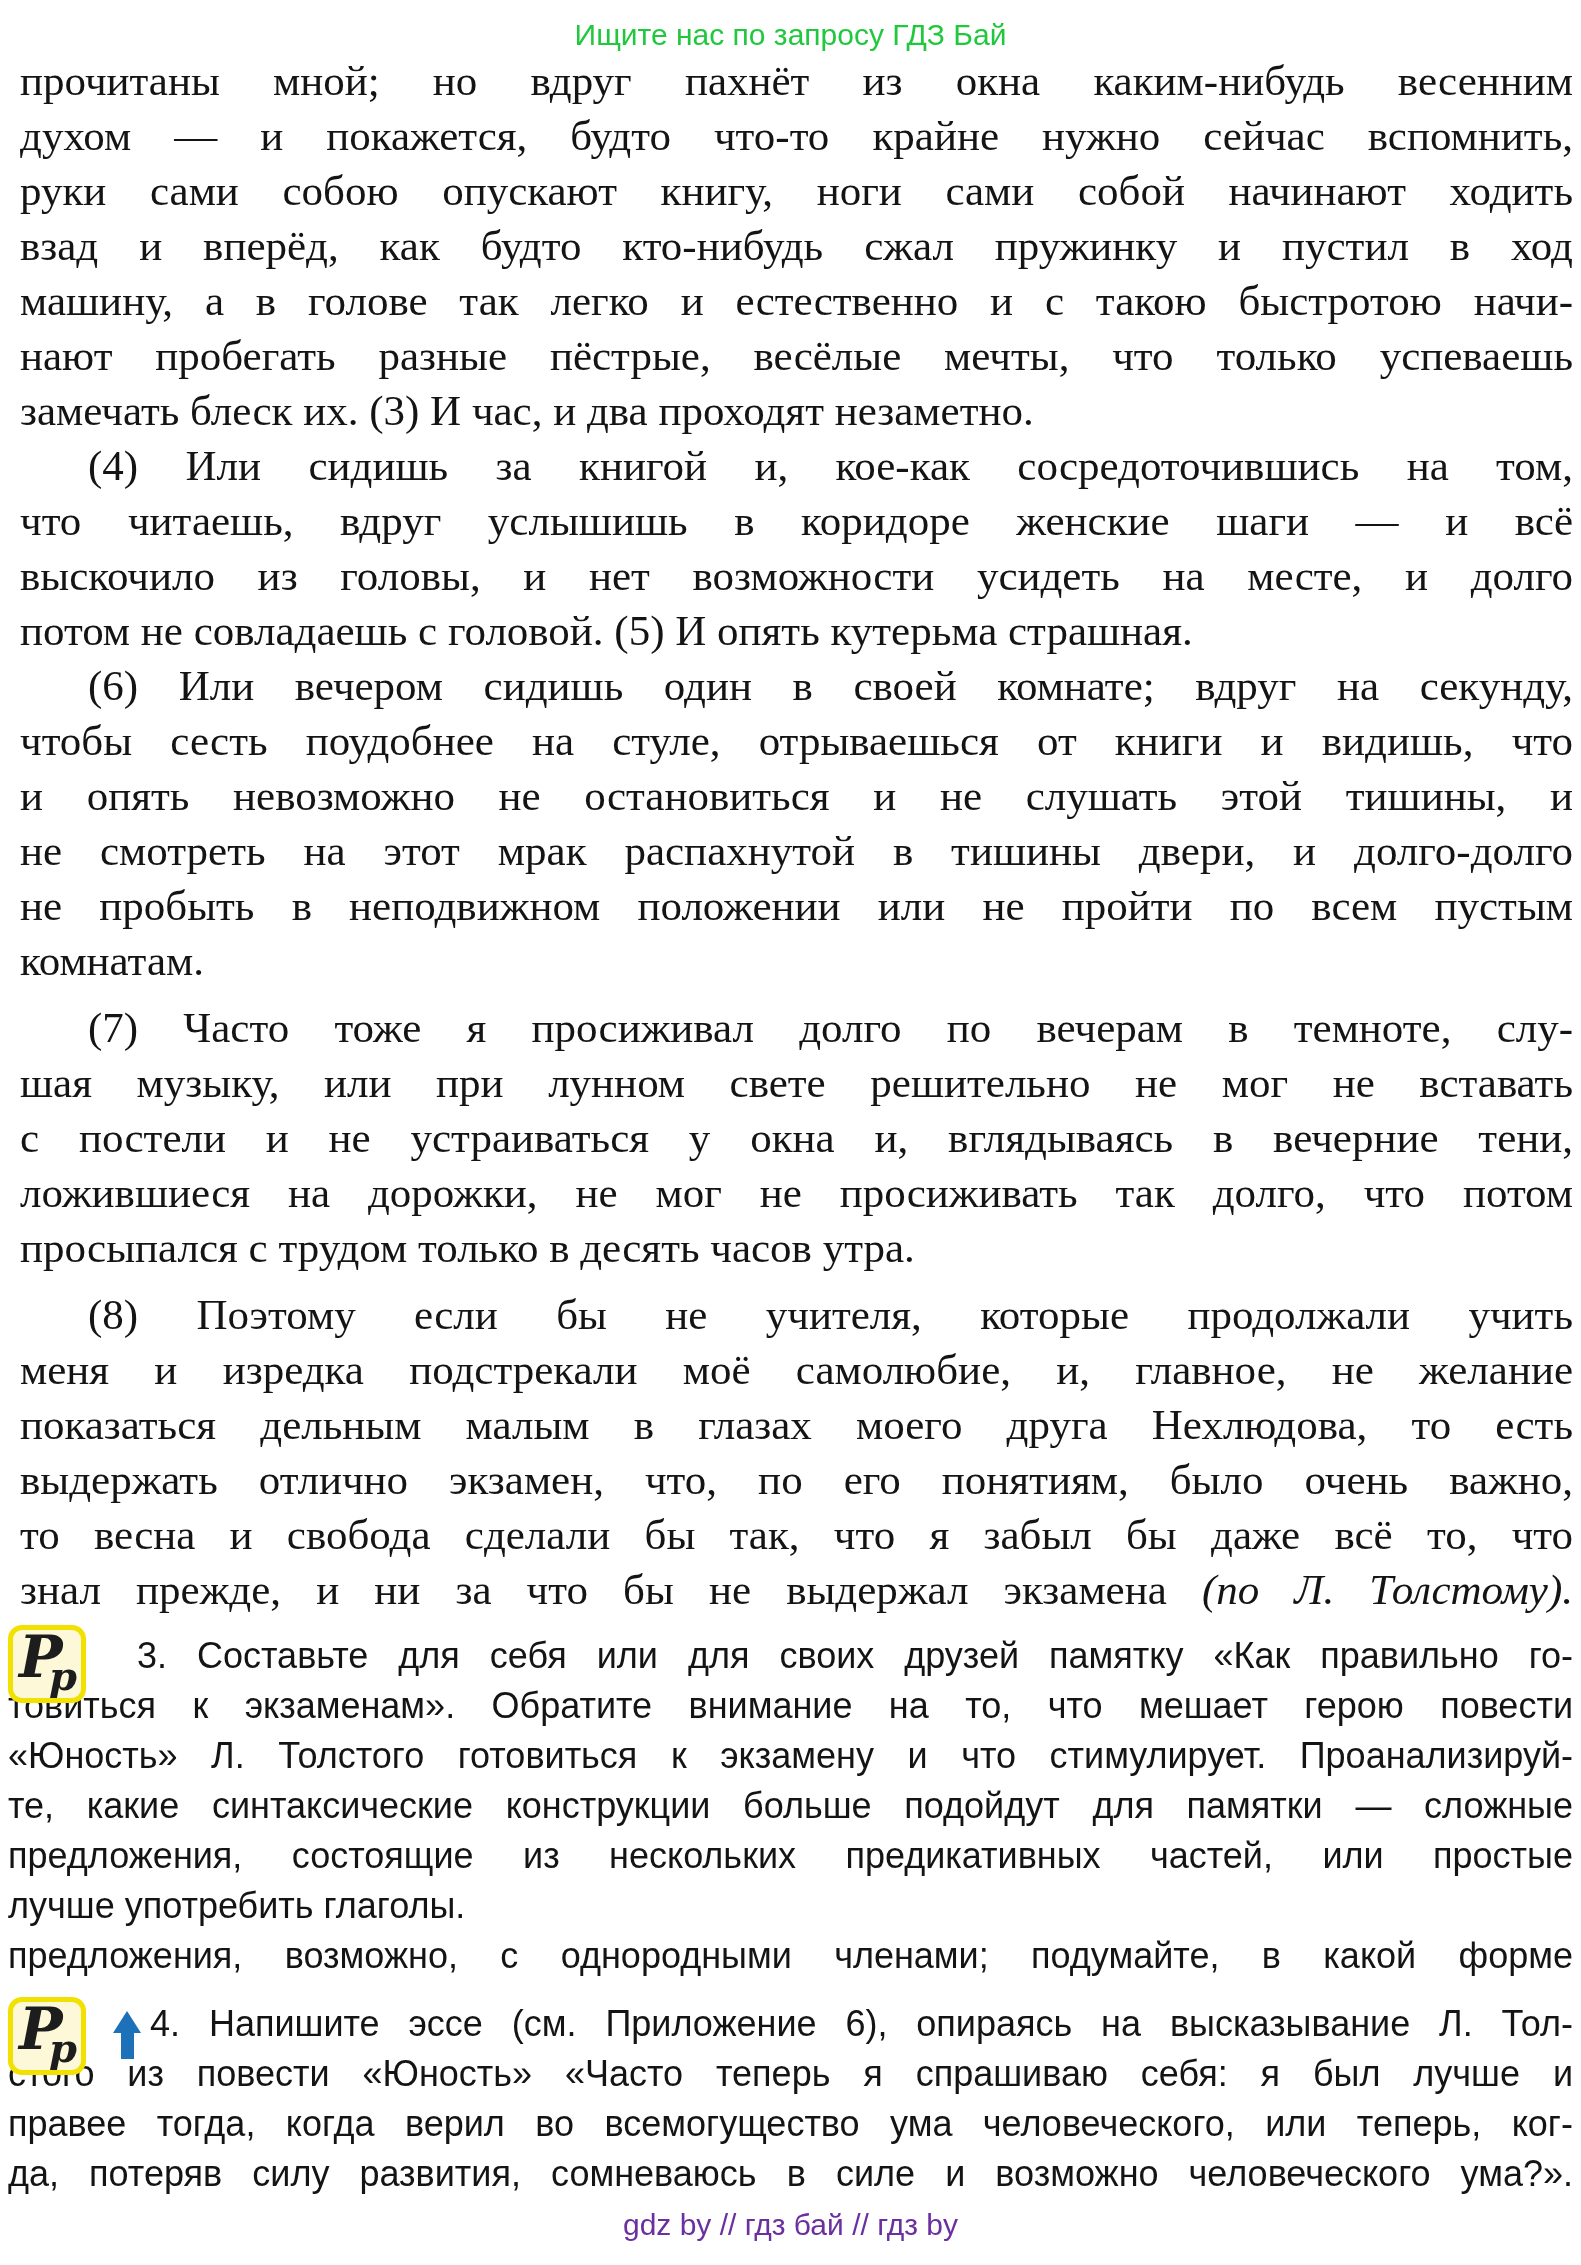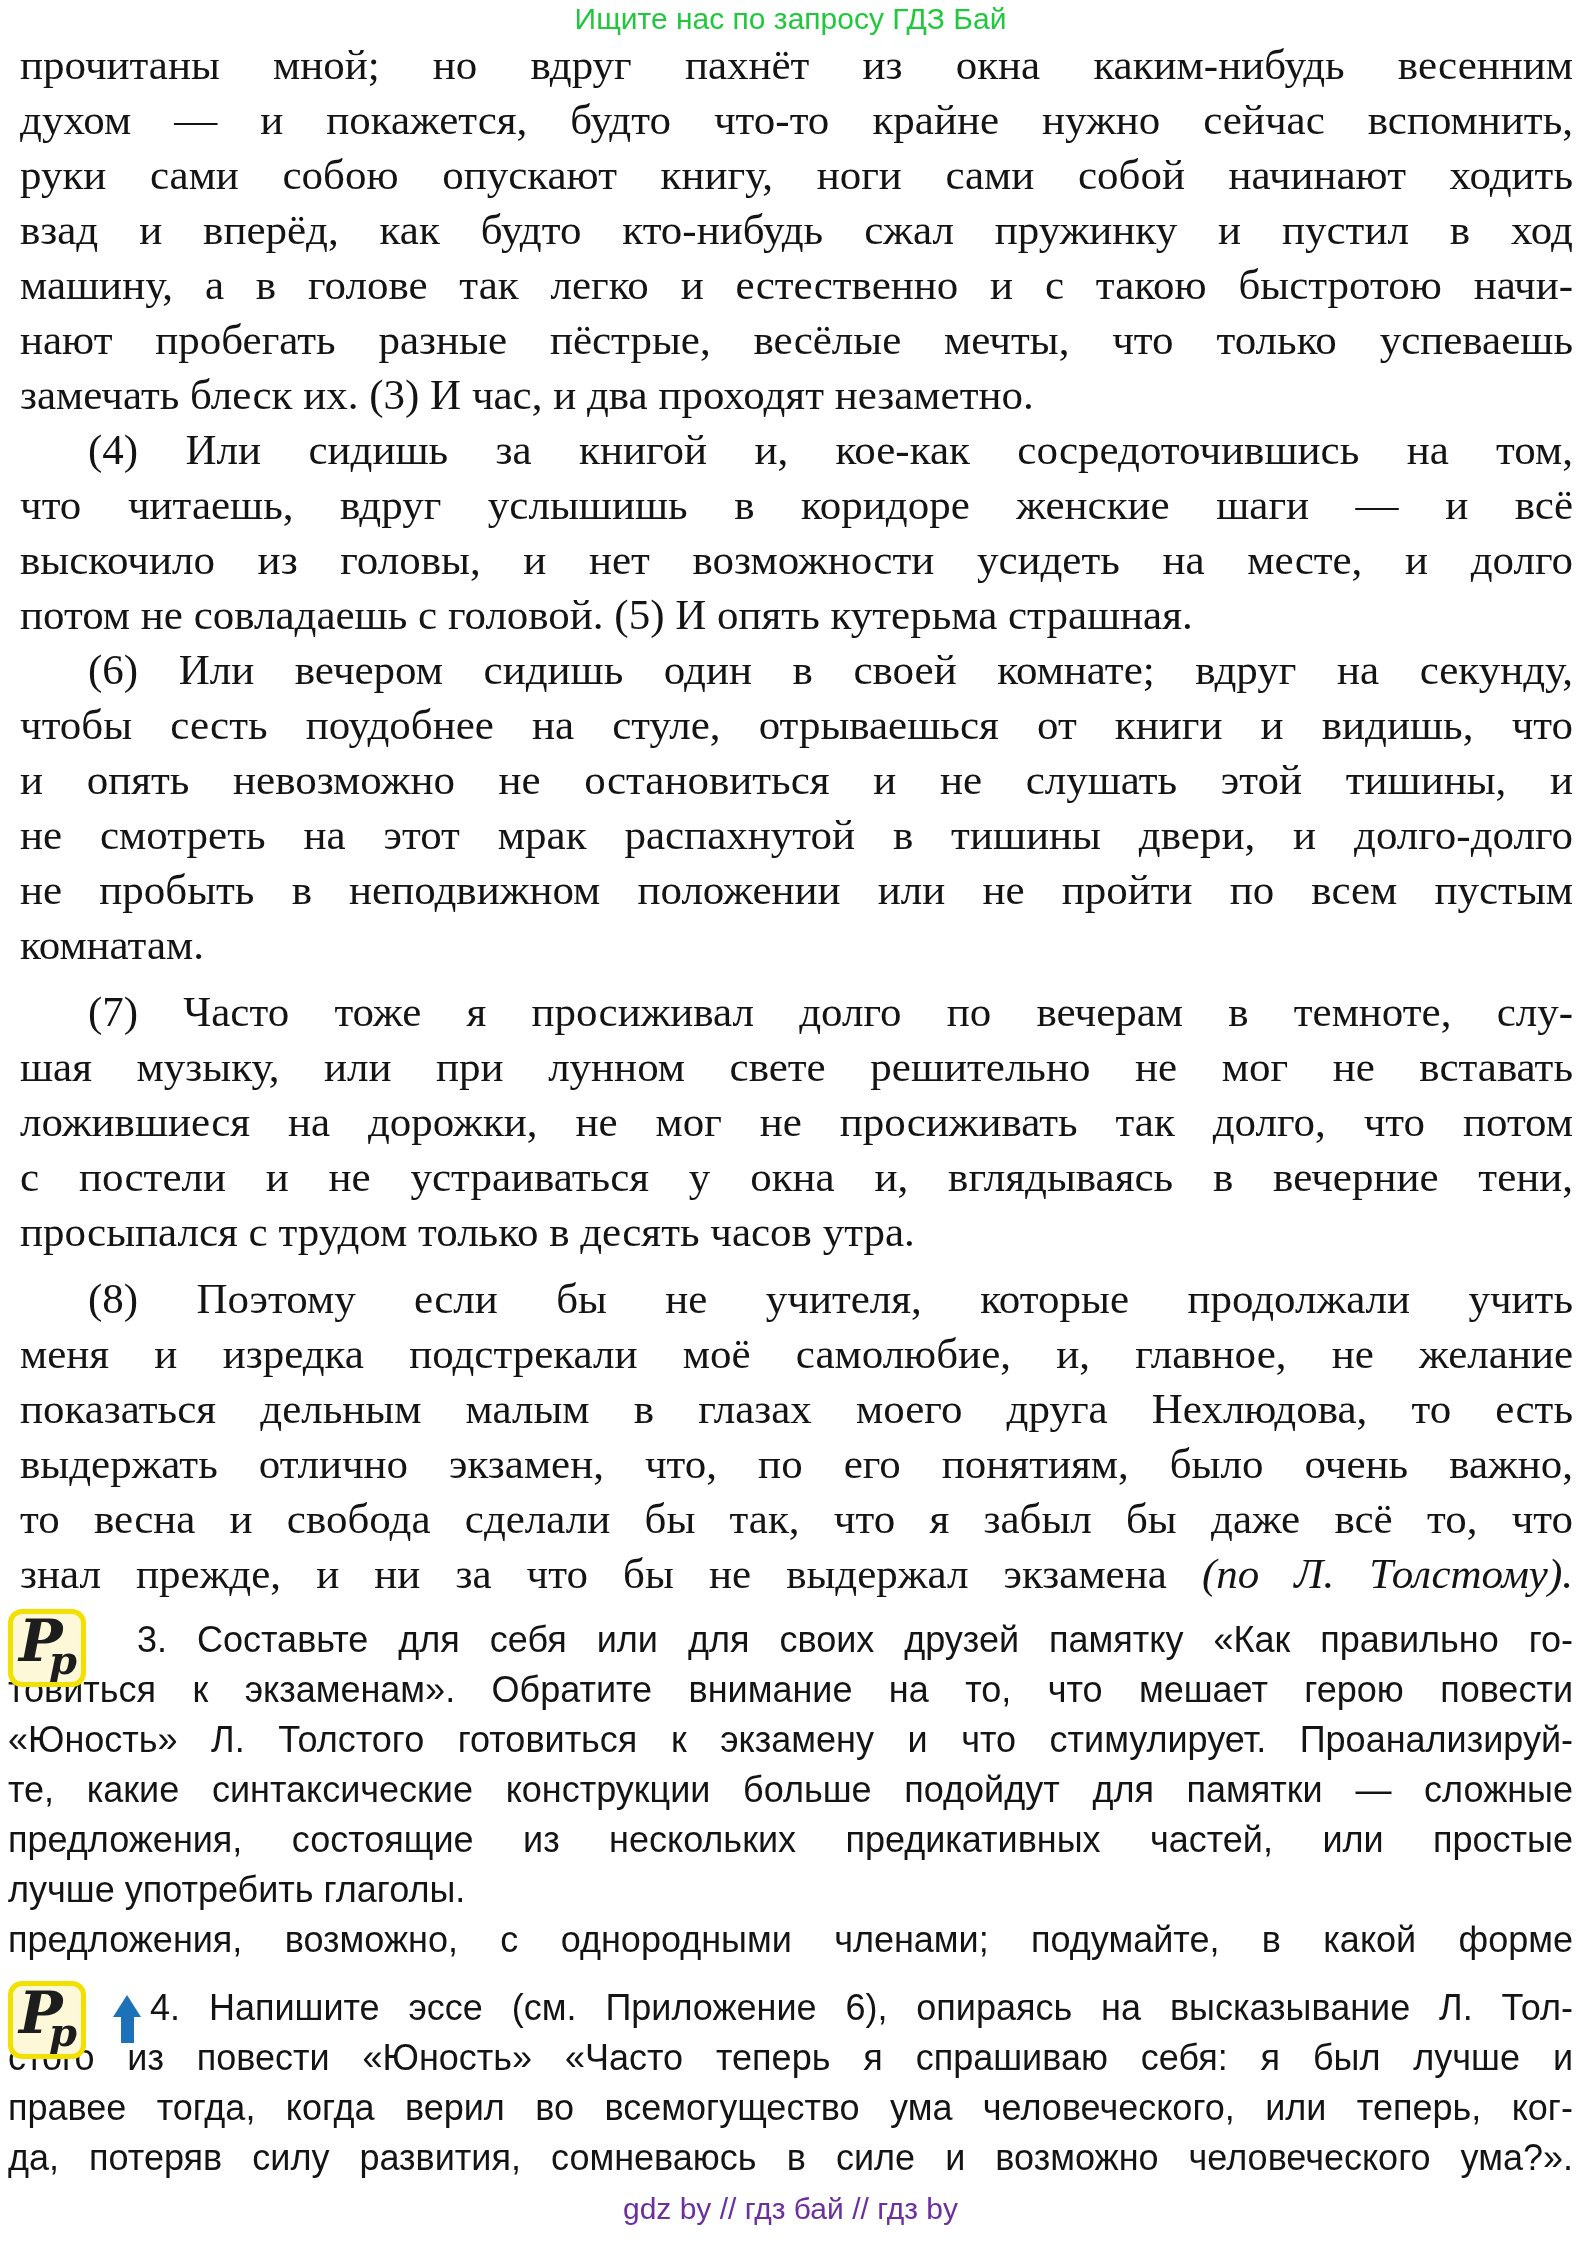--- a/index.html
+++ b/index.html
@@ -3,21 +3,21 @@
 <meta charset="utf-8">
 <style>
   html,body{margin:0;padding:0;background:#e8e8e8;}
   .page{
     position:relative;width:1581px;height:2265px;margin:0 auto;
     background:#ffffff;overflow:hidden;color:#141414;
     font-family:"Liberation Serif",serif;
   }
   
   .promo{
-    padding-top:3px;text-align:center;
+    padding-top:19px;text-align:center;
     font-family:"Liberation Sans",sans-serif;
     font-size:30px;line-height:32px;color:#21c83e;
   }
   
   .body-text{margin:2px 8px 0 20px;}
   .line{
     text-align:justify;text-align-last:justify;overflow:hidden;
   }
   .body-text .line{
     font-family:"Liberation Serif",serif;
@@ -92,22 +92,22 @@
       <div class="line"><span>выскочило из головы, и нет возможности усидеть на месте, и долго</span><i class="tail"></i></div>
       <div class="line last"><span>потом не совладаешь с головой. (5) И опять кутерьма страшная.</span><i class="tail"></i></div>
       <div class="line indent"><span>(6) Или вечером сидишь один в своей комнате; вдруг на секунду,</span><i class="tail"></i></div>
       <div class="line"><span>чтобы сесть поудобнее на стуле, отрываешься от книги и видишь, что</span><i class="tail"></i></div>
       <div class="line"><span>и опять невозможно не остановиться и не слушать этой тишины, и</span><i class="tail"></i></div>
       <div class="line"><span>не смотреть на этот мрак распахнутой в тишины двери, и долго-долго</span><i class="tail"></i></div>
       <div class="line"><span>не пробыть в неподвижном положении или не пройти по всем пустым</span><i class="tail"></i></div>
       <div class="line last"><span>комнатам.</span><i class="tail"></i></div>
       <div class="line indent space-before"><span>(7) Часто тоже я просиживал долго по вечерам в темноте, слу-</span><i class="tail"></i></div>
       <div class="line"><span>шая музыку, или при лунном свете решительно не мог не вставать</span><i class="tail"></i></div>
+      <div class="line"><span>с постели и не устраиваться у окна и, вглядываясь в вечерние тени,</span><i class="tail"></i></div>
       <div class="line"><span>ложившиеся на дорожки, не мог не просиживать так долго, что потом</span><i class="tail"></i></div>
-      <div class="line"><span>с постели и не устраиваться у окна и, вглядываясь в вечерние тени,</span><i class="tail"></i></div>
       <div class="line last"><span>просыпался с трудом только в десять часов утра.</span><i class="tail"></i></div>
       <div class="line indent space-before"><span>(8) Поэтому если бы не учителя, которые продолжали учить</span><i class="tail"></i></div>
       <div class="line"><span>меня и изредка подстрекали моё самолюбие, и, главное, не желание</span><i class="tail"></i></div>
       <div class="line"><span>показаться дельным малым в глазах моего друга Нехлюдова, то есть</span><i class="tail"></i></div>
       <div class="line"><span>выдержать отлично экзамен, что, по его понятиям, было очень важно,</span><i class="tail"></i></div>
       <div class="line"><span>то весна и свобода сделали бы так, что я забыл бы даже всё то, что</span><i class="tail"></i></div>
       <div class="line"><span>знал прежде, и ни за что бы не выдержал экзамена </span><i class="tail">(по Л. Толстому).</i></div>
     </div>
 
   <div class="task" id="task3">

